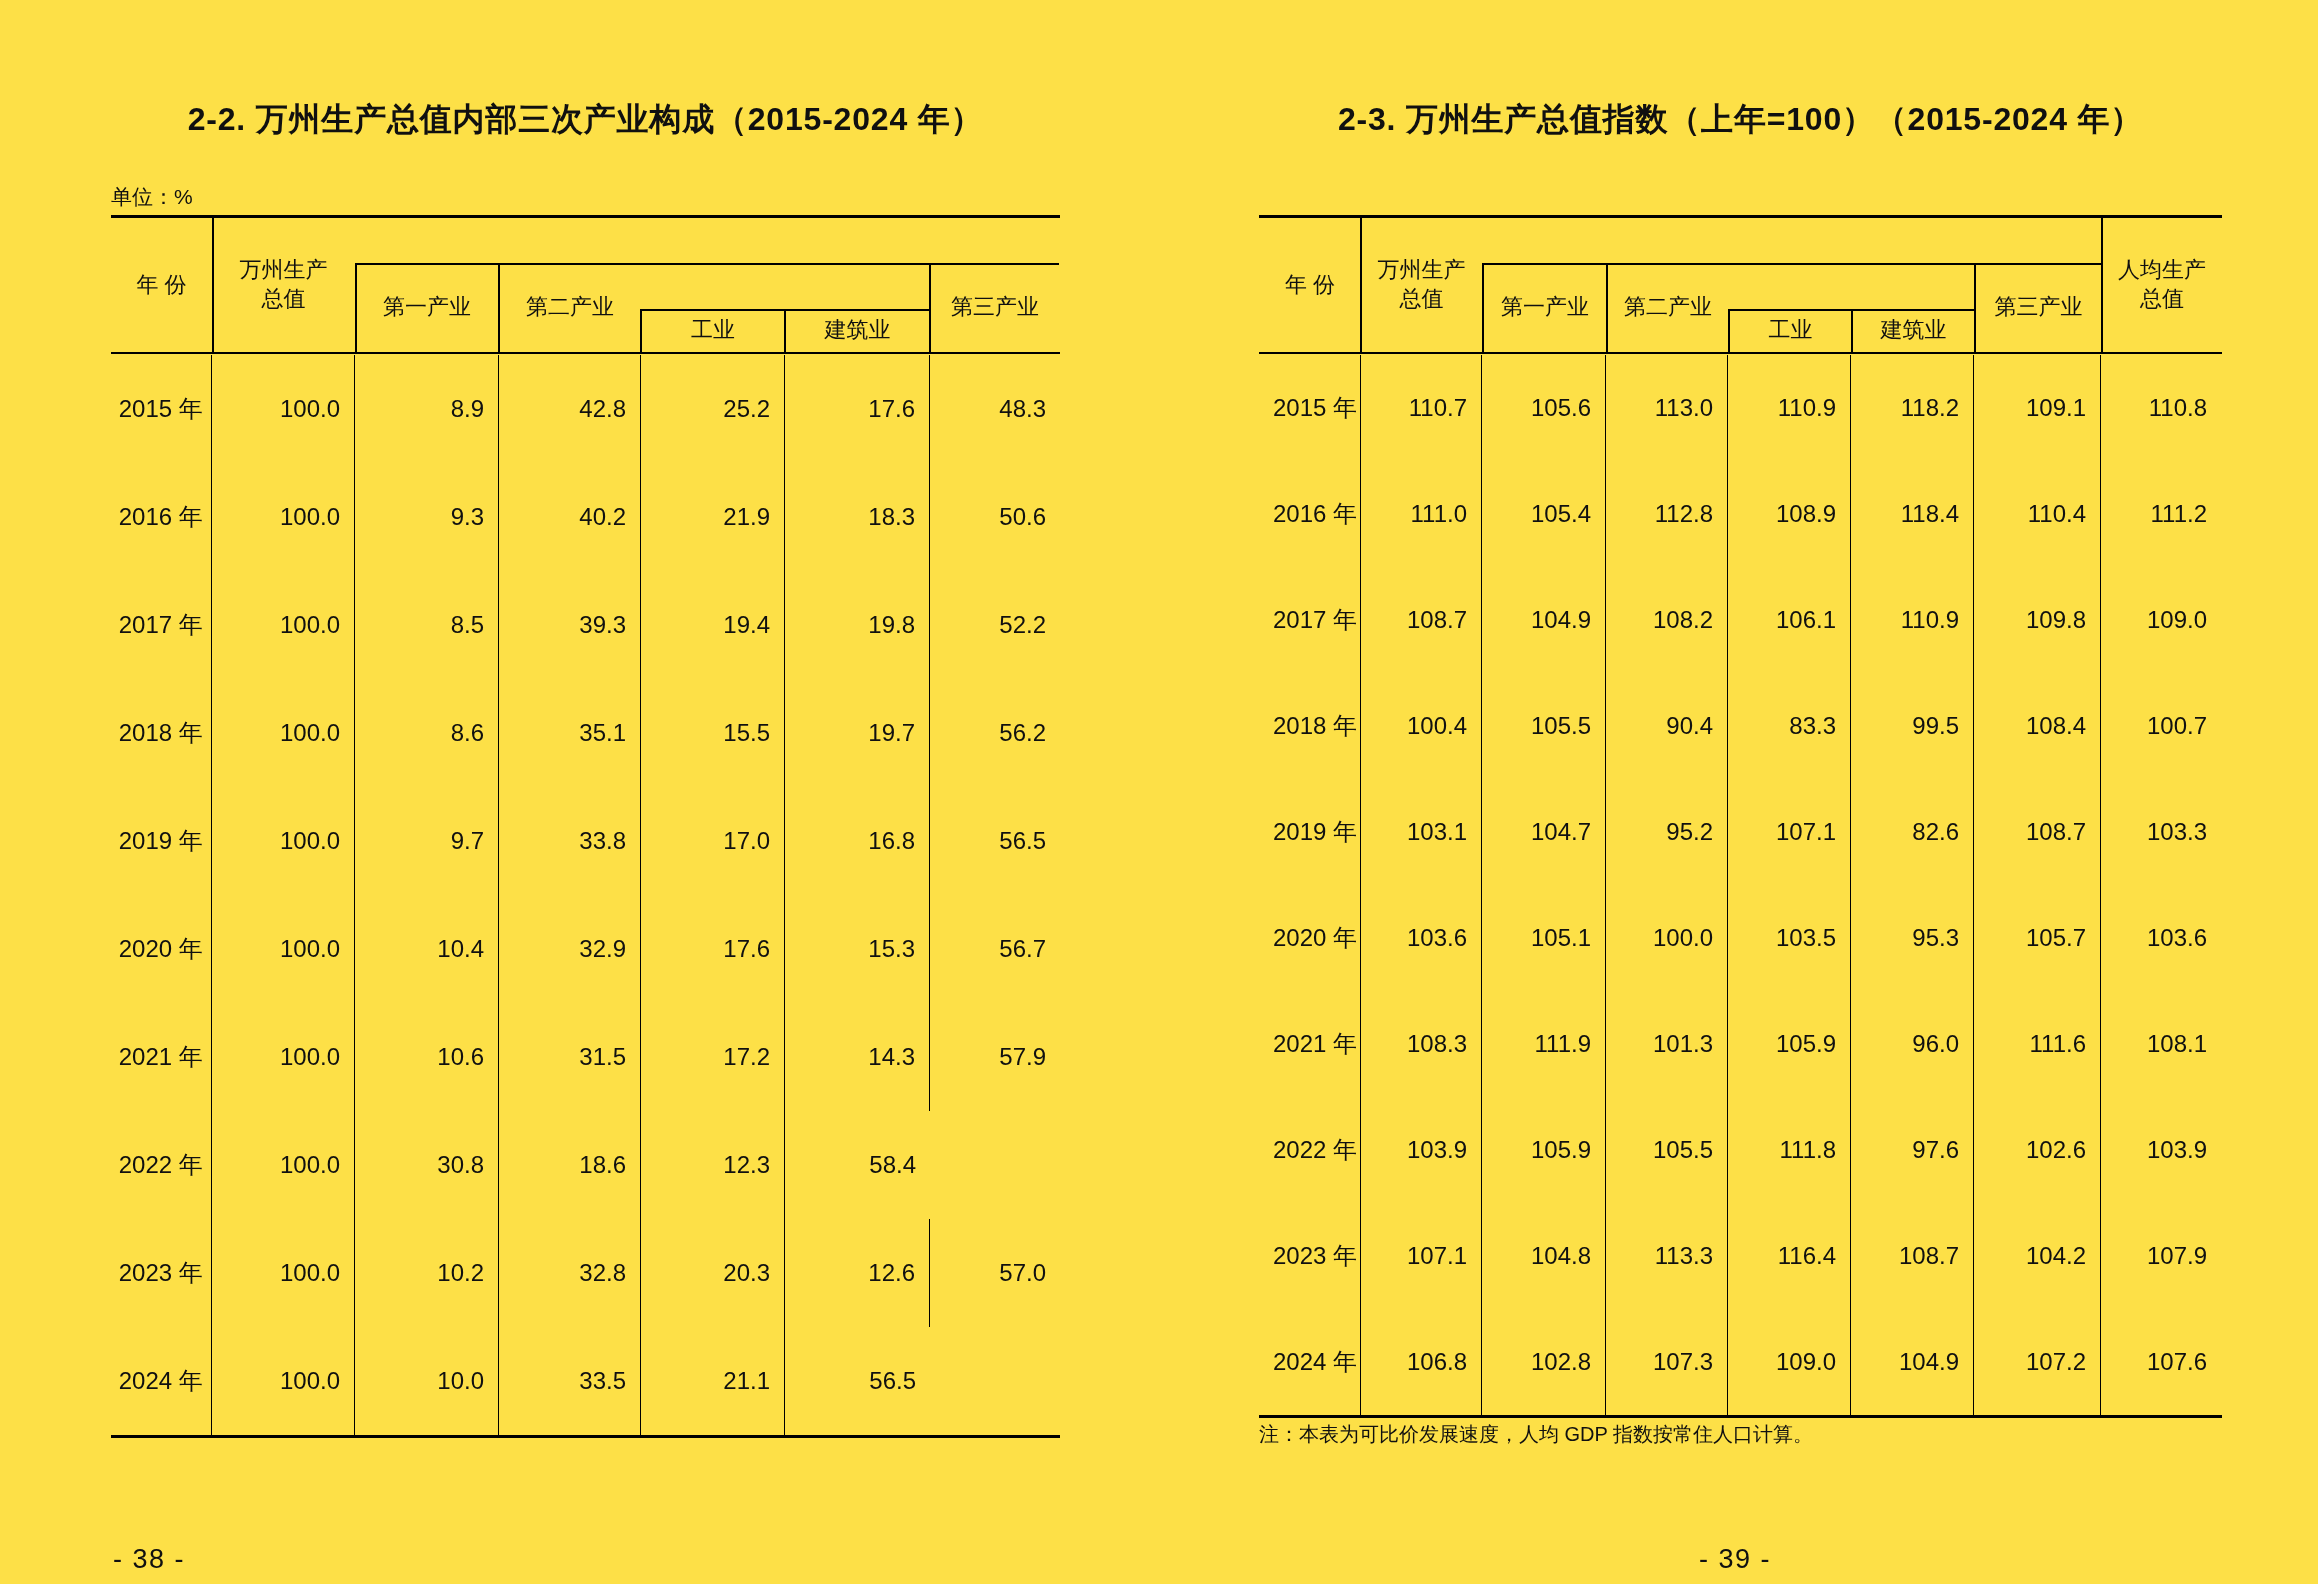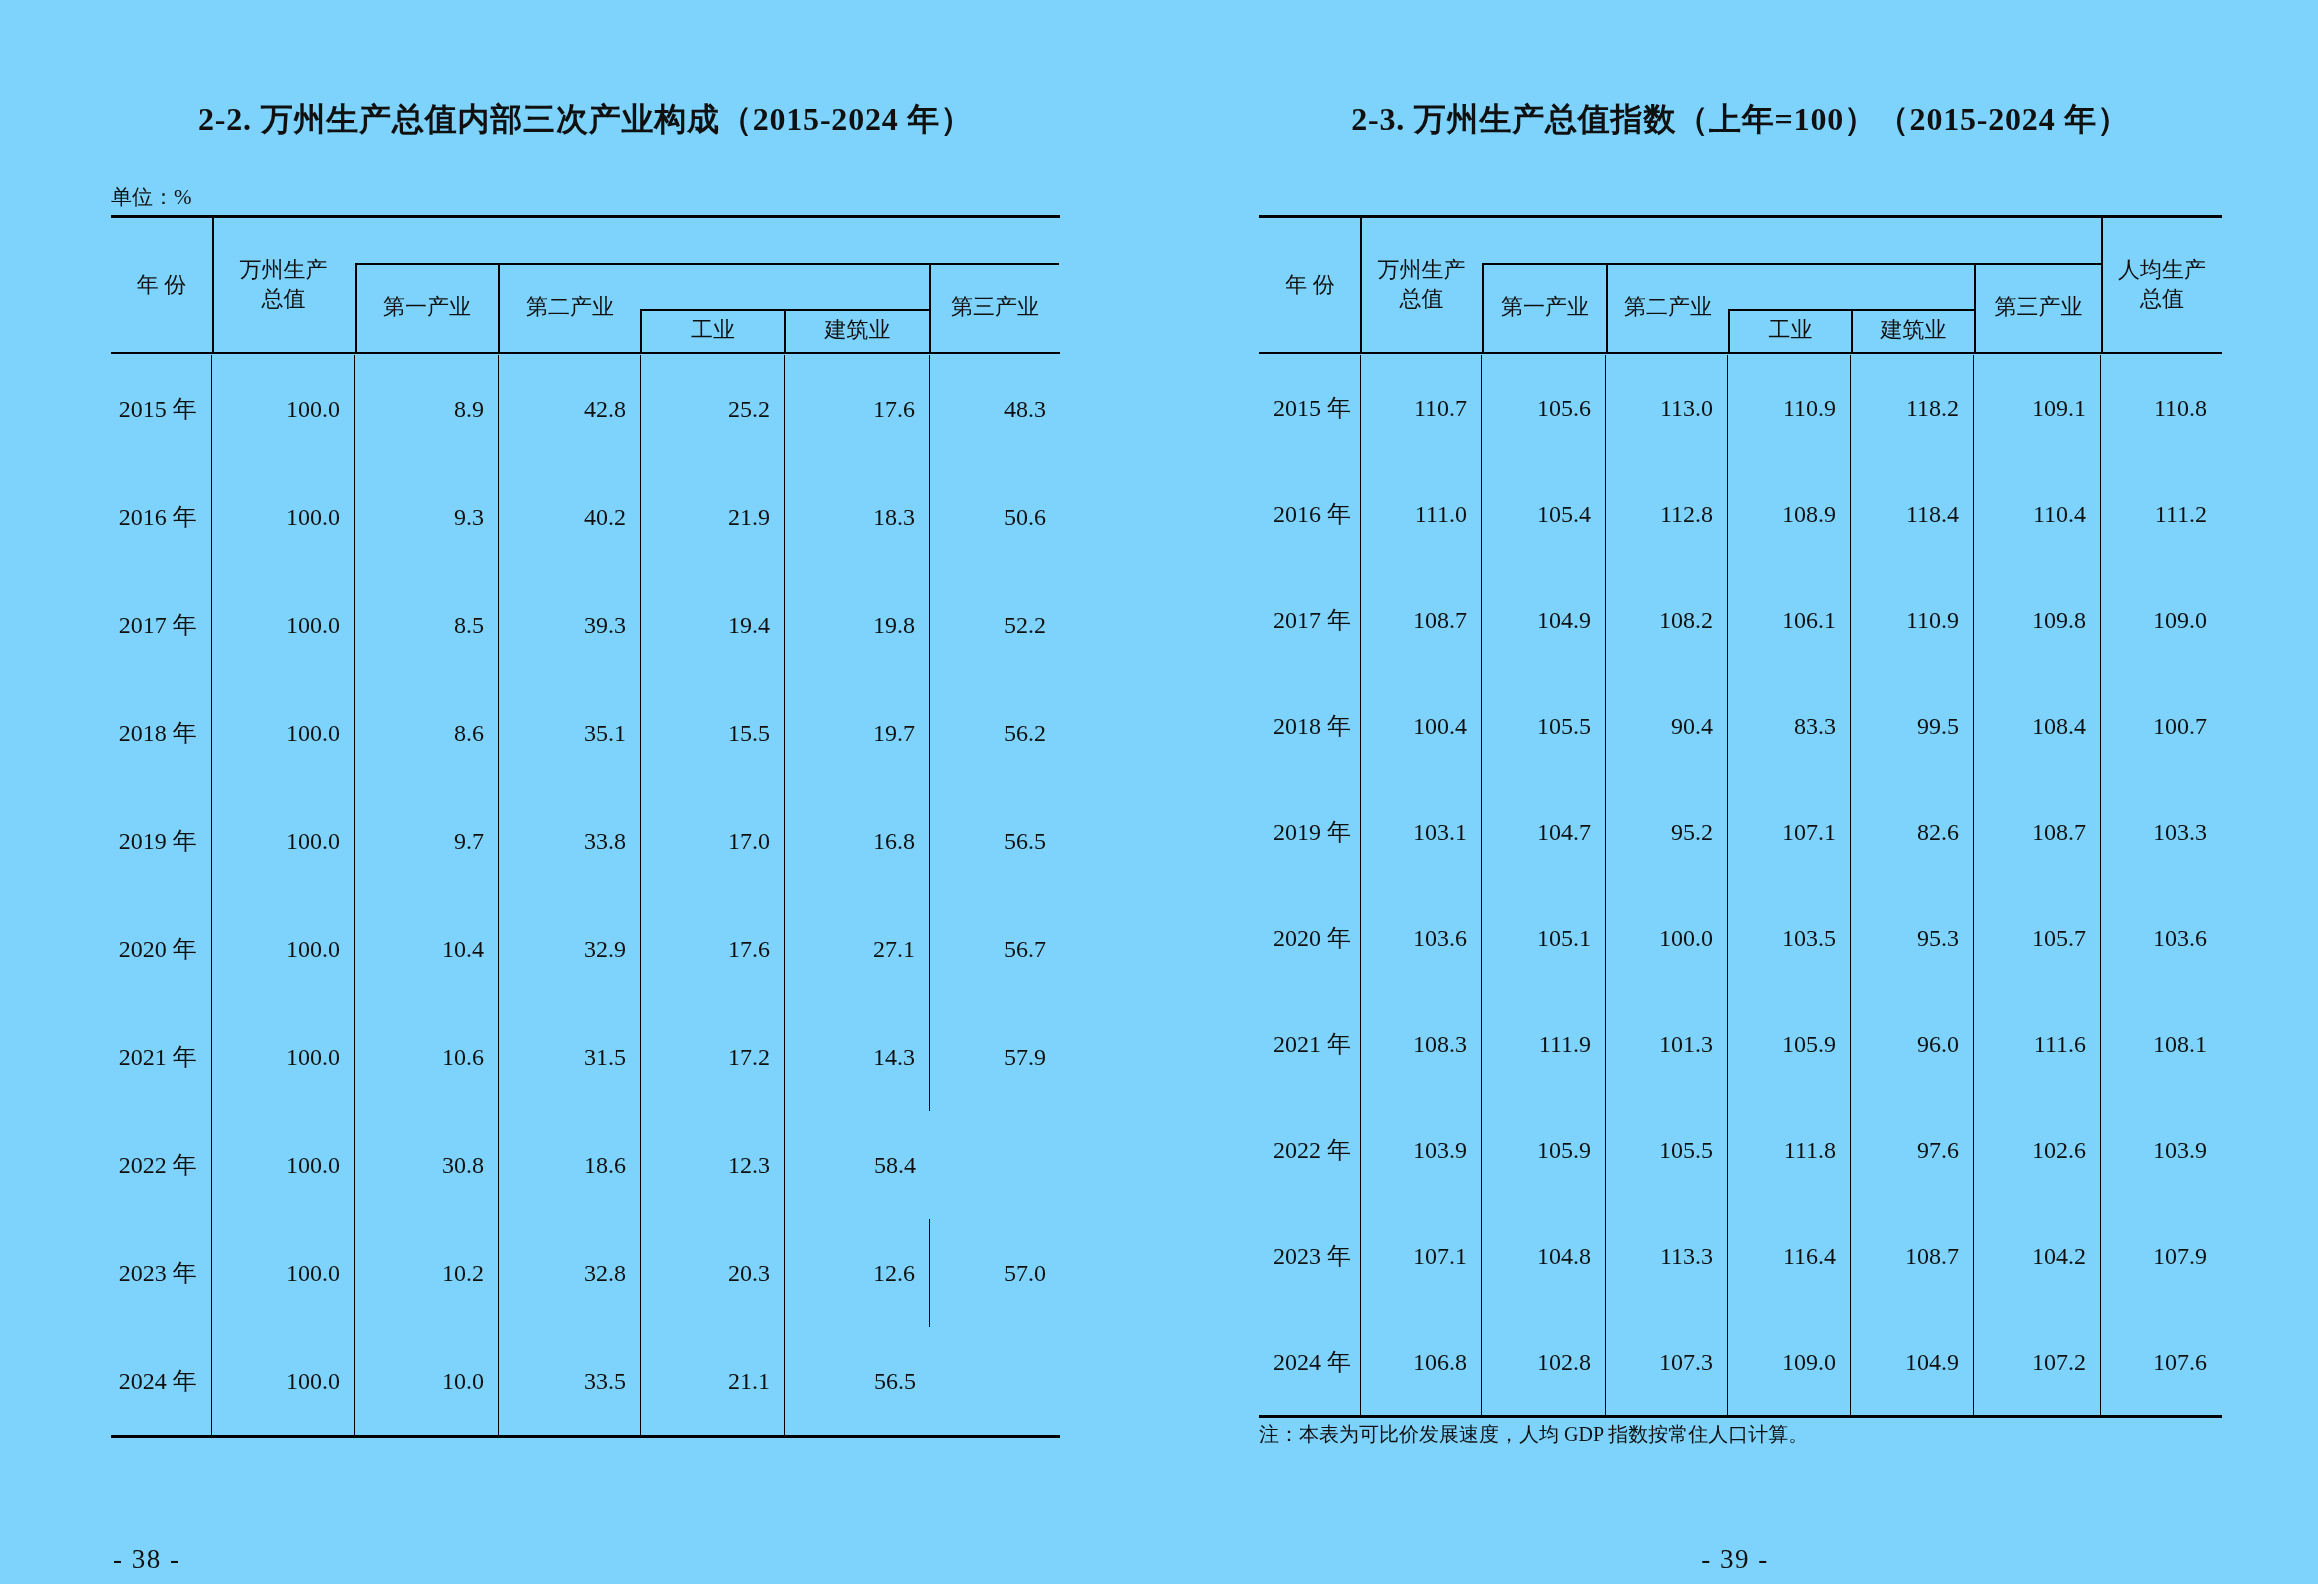--- a/index.html
+++ b/index.html
@@ -1,17 +1,17 @@
 <!DOCTYPE html>
 <html style="font-size:12.3px"><head>
 <meta charset="utf-8">
 <style>
   html,body{margin:0;padding:0;background:#e8e8e8;}
-  .page{position:relative;width:2319px;height:1584px;background:#7dd3fc;
-        font-family:Liberation Serif, serif;color:#101010;overflow:hidden;}
+  .page{position:relative;width:2319px;height:1584px;background:#fde047;
+        font-family:Liberation Sans, sans-serif;color:#101010;overflow:hidden;}
 
   
   .tbl-title{position:absolute;top:98px;font-size:32px;font-weight:bold;
              text-align:center;letter-spacing:0.8px;white-space:nowrap;}
   .title-left{left:111px;width:949px;}
   .title-right{left:1259px;width:963px;}
 
   .unit-note{position:absolute;left:111px;width:949px;top:183px;
              font-size:21px;}
 
@@ -157,21 +157,21 @@
         <div class="cell num-cell">17.0</div>
         <div class="cell num-cell">16.8</div>
         <div class="cell num-cell">56.5</div>
       </div>
       <div class="body-row">
         <div class="cell year-cell">2020 年</div>
         <div class="cell num-cell">100.0</div>
         <div class="cell num-cell">10.4</div>
         <div class="cell num-cell">32.9</div>
         <div class="cell num-cell">17.6</div>
-        <div class="cell num-cell">27.1</div>
+        <div class="cell num-cell">15.3</div>
         <div class="cell num-cell">56.7</div>
       </div>
       <div class="body-row">
         <div class="cell year-cell">2021 年</div>
         <div class="cell num-cell">100.0</div>
         <div class="cell num-cell">10.6</div>
         <div class="cell num-cell">31.5</div>
         <div class="cell num-cell">17.2</div>
         <div class="cell num-cell">14.3</div>
         <div class="cell num-cell">57.9</div>

